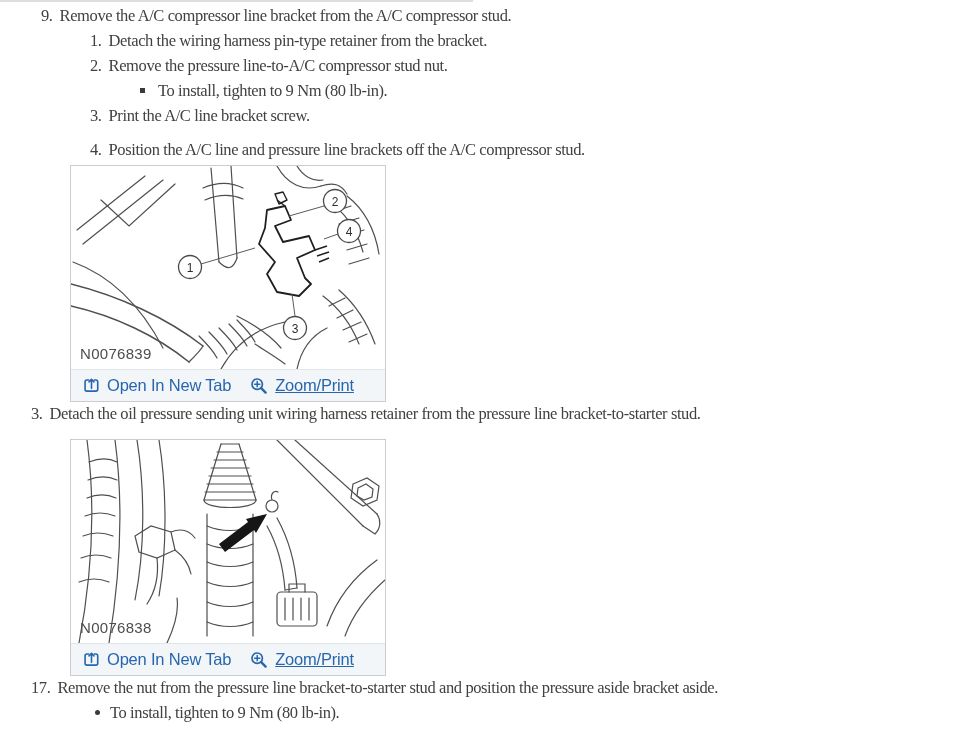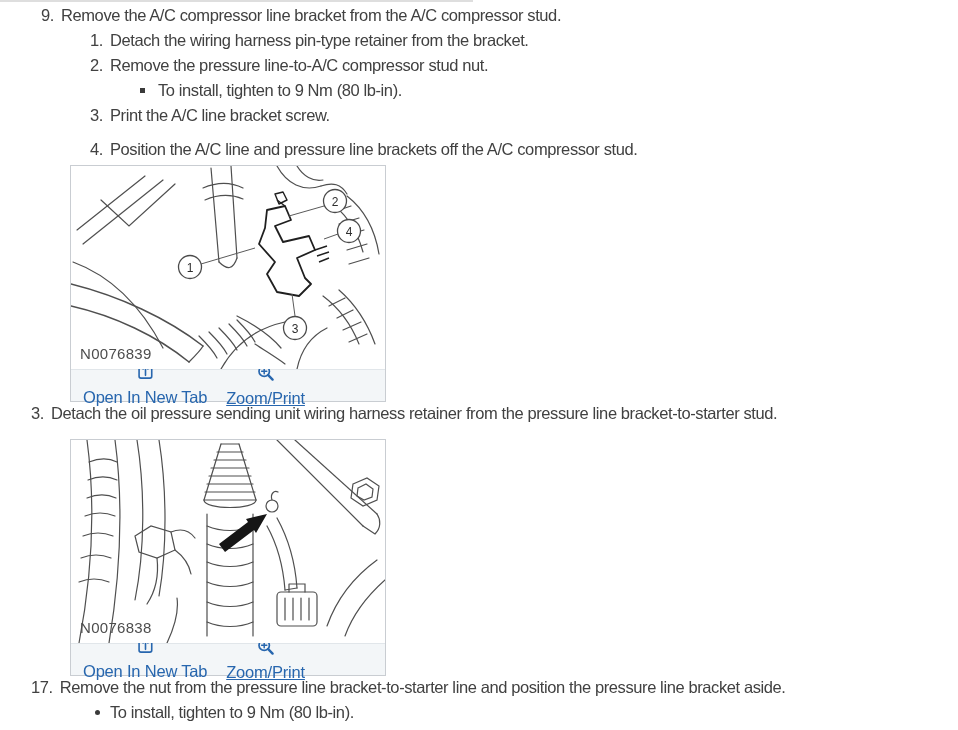--- a/index.html
+++ b/index.html
@@ -2,31 +2,31 @@
 <html><head>
 <meta charset="utf-8">
 <style>
   html,body{margin:0;padding:0;}
   body{
     width:958px;height:730px;position:relative;background:#ffffff;overflow:hidden;
     font-family:"Liberation Sans","DejaVu Sans",sans-serif;
     color:#414141;
   }
   .top-strip{position:absolute;top:0;left:0;width:473px;height:2px;background:#dedede;}
-  .line{position:absolute;white-space:nowrap;font-size:16.5px;letter-spacing:-0.4px;line-height:19px;}
+  .line{position:absolute;white-space:nowrap;font-size:16.5px;letter-spacing:-0.4px;line-height:19px;font-family:Liberation Serif, serif;}
   .line .num{display:inline-block;margin-right:7px;}
   .bullet-sq{display:inline-block;width:5px;height:5px;background:#3a3a3a;margin:0 13px 3px 0;vertical-align:middle;}
   .bullet-rd{display:inline-block;width:5px;height:5px;background:#3a3a3a;border-radius:50%;margin:0 10px 3px 0;vertical-align:middle;}
 
   .figure-box{position:absolute;width:314px;border:1px solid #c9cdd2;background:#fff;}
   .figure-area{position:relative;height:203px;background:#fff;overflow:hidden;}
   .figure-area svg.diagram{display:block;width:314px;height:203px;}
   .fig-label{position:absolute;left:9px;bottom:7px;font-size:15px;letter-spacing:0.3px;color:#4d4d4d;}
   .figure-links{height:31px;border-top:1px solid #e1e6ea;background:#f3f6f8;display:flex;align-items:center;padding:0 12px;}
-  .fig-link{display:flex;align-items:center;gap:7px;font-size:16.5px;letter-spacing:-0.2px;color:#2766ae;text-decoration:none;cursor:pointer;flex-direction:column;}
+  .fig-link{display:flex;align-items:center;gap:7px;font-size:16.5px;letter-spacing:-0.2px;color:#2766ae;text-decoration:none;cursor:pointer;}
   .fig-link + .fig-link{margin-left:19px;text-decoration:underline;}
   .fig-link svg{flex:0 0 auto;}
 
   svg text.callout-num{font-family:"Liberation Sans","DejaVu Sans",sans-serif;font-size:12px;fill:#2e2e2e;text-anchor:middle;}
 </style>
 </head>
 <body>
 
 <div class="top-strip"></div>
 
@@ -193,17 +193,17 @@
         <circle cx="7.2" cy="7.2" r="5.2" stroke-width="1.7"></circle>
         <path d="M4.6,7.2 H9.8 M7.2,4.6 V9.8" stroke-width="1.5"></path>
         <path d="M11.2,11.2 L15.6,15.6" stroke-width="2.4"></path>
       </svg>
       <span>Zoom/Print</span>
     </a>
   </div>
 </div>
 
 <div class="line" style="top:678px;left:31px">
-  <span class="num">17.</span><span>Remove the nut from the pressure line bracket-to-starter line and position the pressure line bracket aside.</span>
+  <span class="num">17.</span><span>Remove the nut from the pressure line bracket-to-starter stud and position the pressure aside bracket aside.</span>
 </div>
 <div class="line" style="top:703px;left:95px">
   <span class="bullet-rd"></span><span>To install, tighten to 9 Nm (80 lb-in).</span>
 </div>
 
 </body></html>

